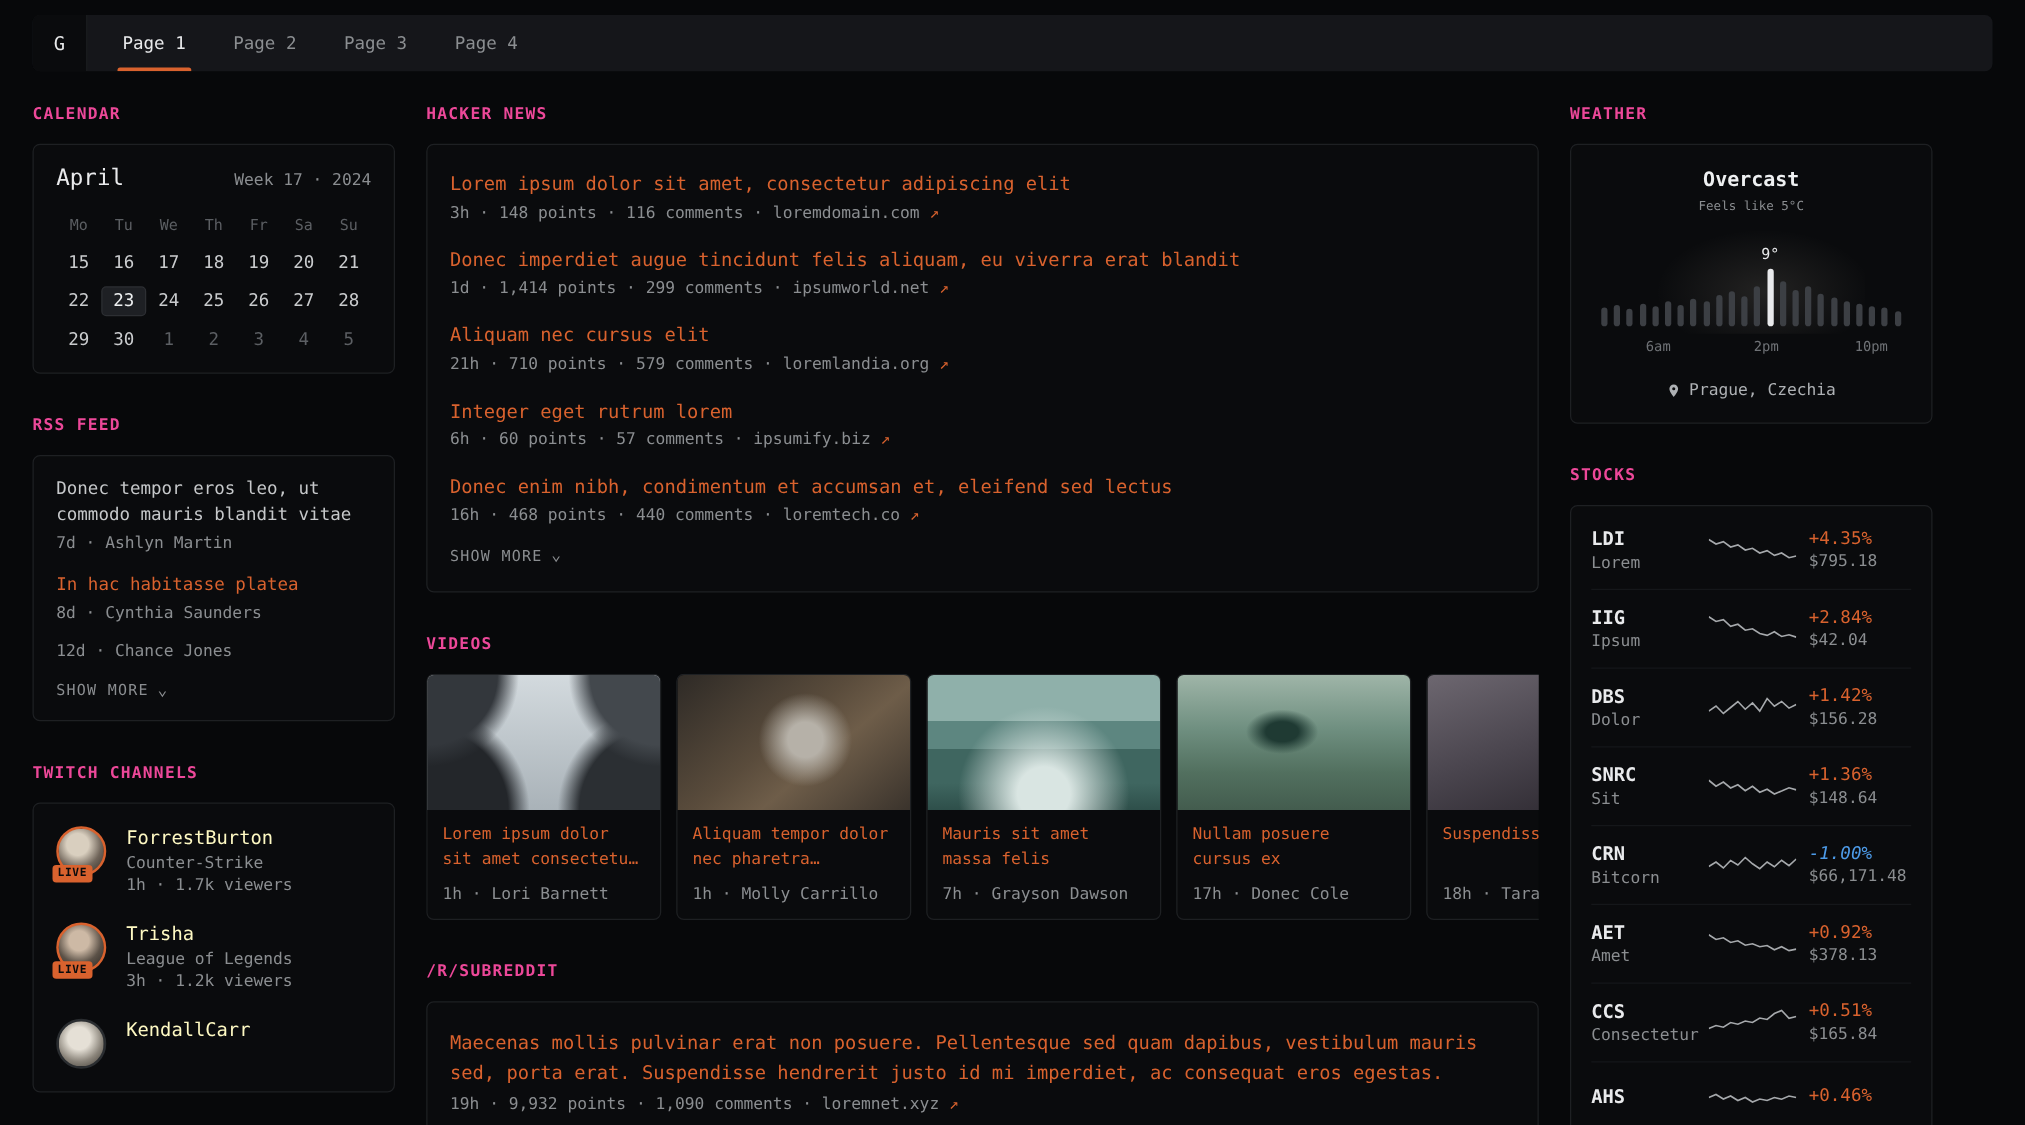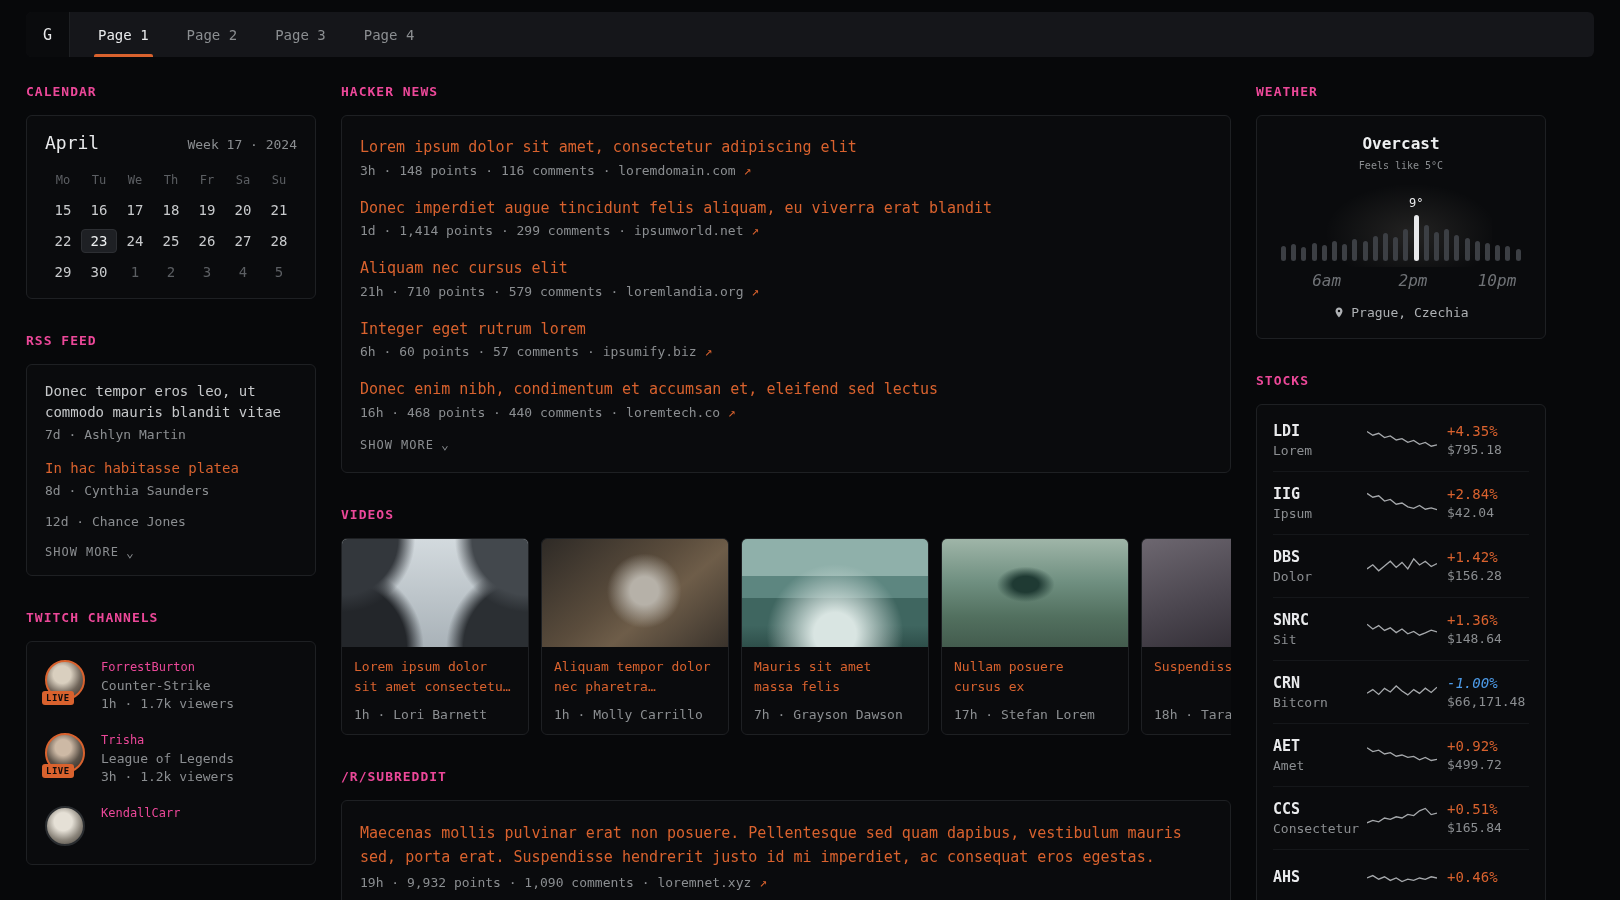--- a/index.html
+++ b/index.html
@@ -102,21 +102,21 @@
   .avatar-0 { background: radial-gradient(circle at 42% 35%, #d9cfbf 0 28%, #70655a 60%, #2c2823 100%); }
   .avatar-1 { background: radial-gradient(circle at 45% 35%, #cdb9a5 0 26%, #5c5248 58%, #24211e 100%); }
   .avatar-2 { background: radial-gradient(circle at 45% 38%, #e5e0d6 0 30%, #8a847a 62%, #3a362f 100%); }
   .live-badge {
     position:absolute; bottom:-5px; left:-3px;
     background:#d9622e; color:#0a0b0d;
     font-size:9px; font-weight:bold; letter-spacing:0.5px;
     padding:2px 4px; border-radius:3px;
   }
   .live-badge:empty { display:none; }
-  .tw-name { font-size:12px; color:#ec4899; }
+  .tw-name { font-size:15px; color:#fef9c3; }
   .tw-game { font-size:13px; color:#8b8e91; margin-top:4px; }
   .tw-meta { font-size:13px; color:#8b8e91; margin-top:3px; }
 
   
   .hn-widget { padding:20px 18px; }
   .hn-item + .hn-item { margin-top:19px; }
   .hn-title { display:block; font-size:15px; color:#d9622e; cursor:pointer; line-height:1.5; }
   .hn-meta { font-size:13px; color:#8b8e91; margin-top:4px; }
   .hn-domain { cursor:pointer; }
   .ext { color:#d9622e; }
@@ -172,21 +172,21 @@
     background:radial-gradient(ellipse at 52% 60%, rgba(255,238,214,0.10), transparent 70%);
     pointer-events:none;
   }
   .wbar { width:5px; border-radius:3px; background:#3c3f44; position:relative; flex:none; }
   .wbar.active { background:#e9eaec; }
   .wtemp {
     position:absolute; bottom:calc(100% + 5px); left:50%; transform:translateX(-50%);
     font-size:12px; color:#e9eaec; white-space:nowrap;
   }
   .weather-times { position:relative; height:16px; margin:10px 8px 0; }
-  .wtime { position:absolute; transform:translateX(-50%); font-size:16px; color:#6f7276; top:0;font-style:italic; }
+  .wtime { position:absolute; transform:translateX(-50%); font-size:11px; color:#6f7276; top:0; }
   .wt-0 { left:19%; } .wt-1 { left:55%; } .wt-2 { left:90%; }
   .weather-loc {
     margin-top:18px; font-size:13px; color:#aeb1b4;
     display:flex; align-items:center; justify-content:center; gap:6px;
   }
 
   
   .stocks-widget { padding:4px 16px; }
   .stock-row { display:flex; align-items:center; gap:10px; padding:13px 0; cursor:pointer; }
   .stock-row + .stock-row { border-top:1px solid #15171a; }
@@ -379,21 +379,21 @@
           <div class="video-meta">1h · Molly Carrillo</div>
         </div>
         <div class="video-card">
           <div class="thumb thumb-2"></div>
           <a class="video-title">Mauris sit amet massa felis</a>
           <div class="video-meta">7h · Grayson Dawson</div>
         </div>
         <div class="video-card">
           <div class="thumb thumb-3"></div>
           <a class="video-title">Nullam posuere cursus ex</a>
-          <div class="video-meta">17h · Stefan Lorem</div>
+          <div class="video-meta">17h · Donec Cole</div>
         </div>
         <div class="video-card">
           <div class="thumb thumb-4"></div>
           <a class="video-title">Suspendisse diam</a>
           <div class="video-meta">18h · Tara</div>
         </div>
       </div>
     </div>
 
     <div class="section">
@@ -545,21 +545,21 @@
             <div class="stock-sym">AET</div>
             <div class="stock-name">Amet</div>
           </div>
           <div class="stock-spark">
               <svg viewBox="0 0 70 30" width="70" height="30">
                 <polyline points="0.0,7.8 5.8,11.6 11.7,10.2 17.5,14.0 23.3,12.6 29.2,16.2 35.0,15.0 40.8,17.4 46.7,16.4 52.5,19.8 58.3,17.4 64.2,20.5 70.0,19.3" fill="none" stroke="#a6a9ac" stroke-width="1.3"></polyline>
               </svg>
             </div>
           <div class="stock-right">
             <div class="stock-change" style="color: rgb(217, 98, 46);">+0.92%</div>
-            <div class="stock-price">$499.72</div>
+            <div class="stock-price">$378.13</div>
           </div>
         </div>
 
         <div class="stock-row">
           <div class="stock-left">
             <div class="stock-sym">CCS</div>
             <div class="stock-name">Consectetur</div>
           </div>
           <div class="stock-spark">
               <svg viewBox="0 0 70 30" width="70" height="30">

